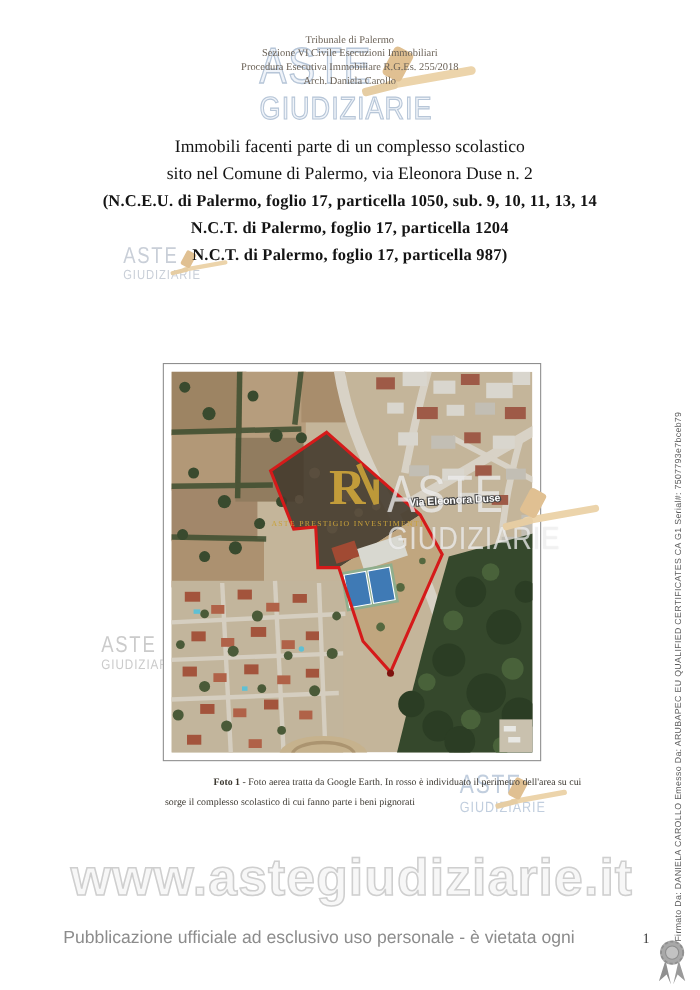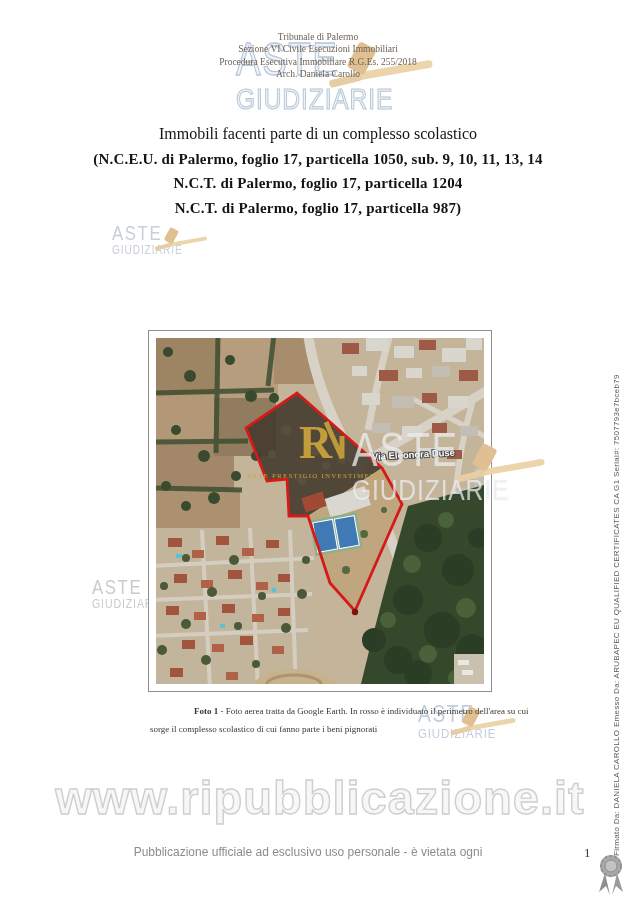--- a/index.html
+++ b/index.html
@@ -62,23 +62,23 @@
   .caption div { white-space:nowrap; }
   .cap-b { font-weight:bold;margin-left:44px; }
 
   
   .website-wm { position:absolute; left:26px; top:770px; width:588px; z-index:1;
                 text-align:center; font-family:"Liberation Sans", sans-serif; font-weight:bold;
                 font-size:47px; letter-spacing:1px; color:#f7f7f7;
                 -webkit-text-stroke:1.4px #cfcfcf; white-space:nowrap; }
 
   
-  .footer { position:absolute; left:48px; top:845px; width:520px; z-index:1;
+  .footer { position:absolute; left:30px; top:845px; width:520px; z-index:1;
             text-align:center; font-family:"Liberation Sans", sans-serif;
-            font-size:12px; line-height:15px; color:#8c8c8c; }
+            font-size:16px; line-height:15px; color:#8c8c8c; }
   .footer div { white-space:nowrap; }
 
   .page-number { position:absolute; left:584px; top:845px; font-size:13px; color:#3a3a3a; }
 
   
   .vertical-signature { position:absolute; left:612px; top:856px; width:482px;
                         transform:rotate(-90deg); transform-origin:0 0;
                         font-family:"Liberation Sans", sans-serif; font-size:8px;
                         letter-spacing:.3px; color:#5a5a5a; white-space:nowrap; }
   .ribbon { position:absolute; left:592px; top:852px; }
@@ -100,20 +100,21 @@
 
   <div class="header">
     <div>Tribunale di Palermo</div>
     <div>Sezione VI Civile Esecuzioni Immobiliari</div>
     <div>Procedura Esecutiva Immobiliare R.G.Es. 255/2018</div>
     <div>Arch. Daniela Carollo</div>
   </div>
 
   <div class="title-block">
     <div class="t-reg">Immobili facenti parte di un complesso scolastico</div>
+    <div class="t-reg">sito nel Comune di Palermo, via Eleonora Duse n. 2</div>
     <div class="t-bold">(N.C.E.U. di Palermo, foglio 17, particella 1050, sub. 9, 10, 11, 13, 14</div>
     <div class="t-bold">N.C.T. di Palermo, foglio 17, particella 1204</div>
     <div class="t-bold">N.C.T. di Palermo, foglio 17, particella 987)</div>
   </div>
 
   <div class="wm wm-left1">
     <div class="a">ASTE</div>
     <div class="g">GIUDIZIARIE</div>
     <svg width="58" height="28" viewBox="0 0 120 56">
       <rect x="28" y="30" width="86" height="8" rx="4" fill="#ecd4ab" transform="rotate(-10 70 34)"></rect>
@@ -348,21 +349,21 @@
       <rect x="30" y="6" width="20" height="30" rx="4" fill="#e0c092" transform="rotate(28 40 21)"></rect>
       <rect x="6" y="40" width="34" height="8" rx="3" fill="#e6cda3" transform="rotate(-14 23 44)"></rect>
     </svg>
   </div>
 
   <div class="caption">
     <div><span class="cap-b">Foto 1</span><span> - Foto aerea tratta da Google Earth. In rosso è individuato il perimetro dell'area su cui</span></div>
     <div>sorge il complesso scolastico di cui fanno parte i beni pignorati</div>
   </div>
 
-  <div class="website-wm">www.ripubblicazione.it</div>
+  <div class="website-wm">www.astegiudiziarie.it</div>
 
   <div class="footer">
     <div>Pubblicazione ufficiale ad esclusivo uso personale - è vietata ogni</div>
   </div>
 
   <div class="page-number">1</div>
 
   <div class="vertical-signature">Firmato Da: DANIELA CAROLLO Emesso Da: ARUBAPEC EU QUALIFIED CERTIFICATES CA G1 Serial#: 7507793e7bceb79</div>
 
   <svg class="ribbon" width="38" height="44" viewBox="0 0 38 44">

